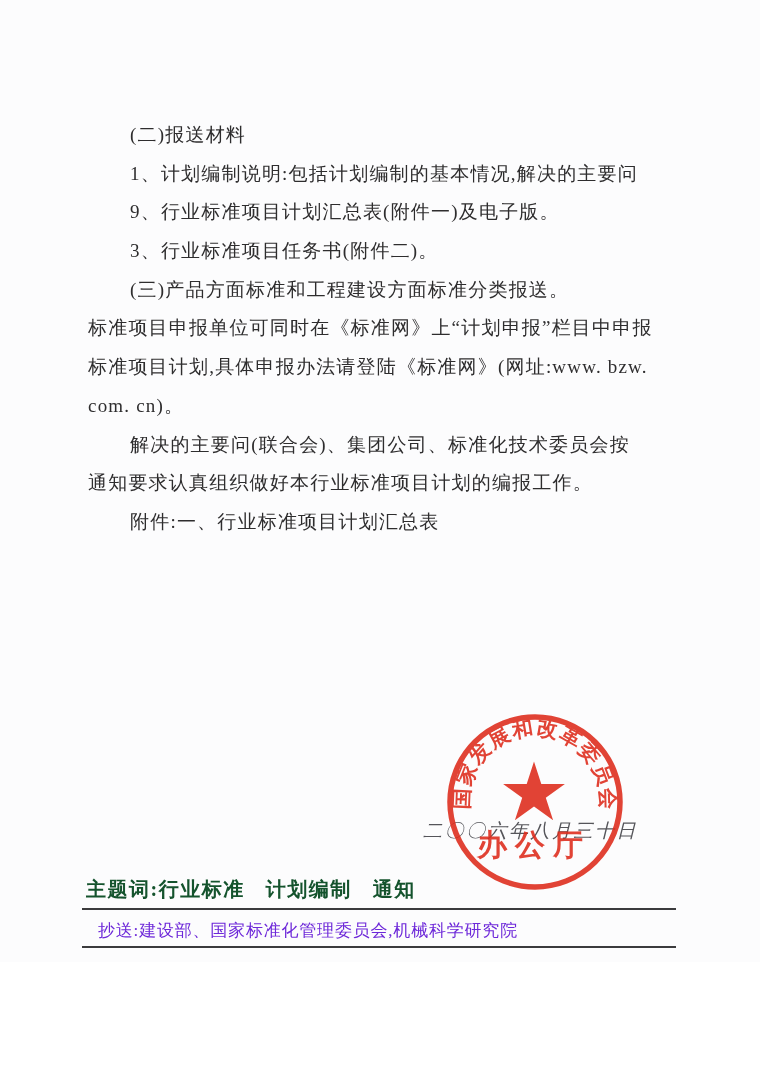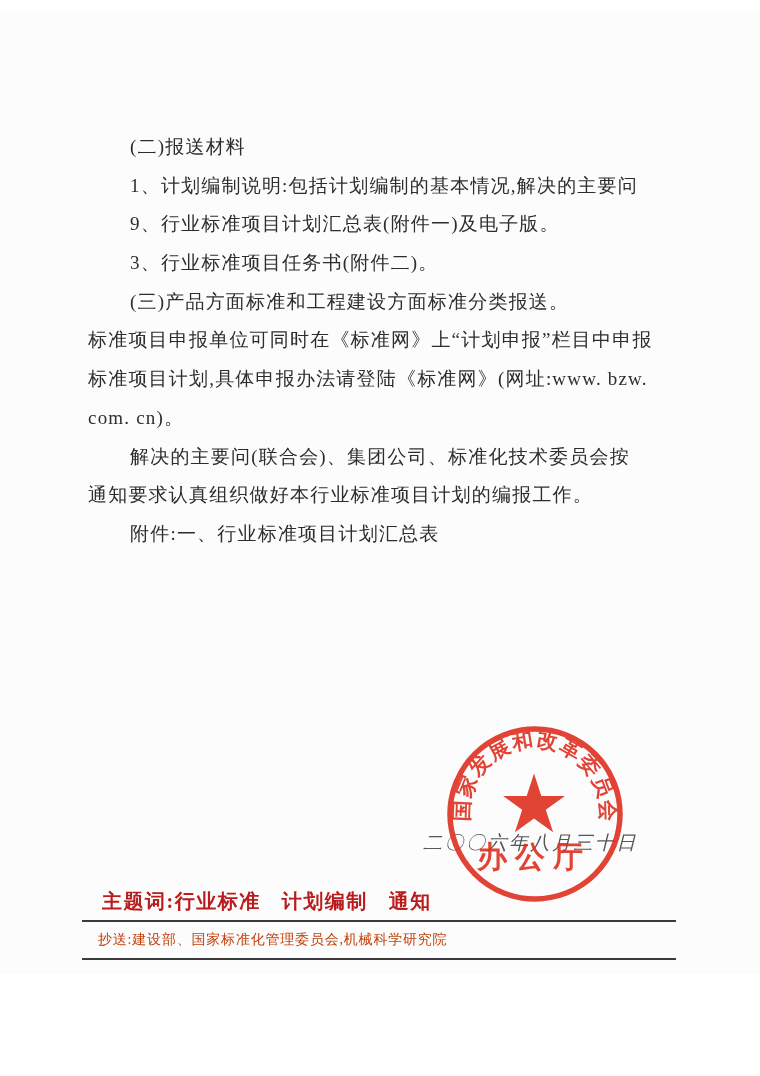--- a/index.html
+++ b/index.html
@@ -6,21 +6,20 @@
   body {
     font-family: "Liberation Serif", "DejaVu Serif", serif;
     background: #ffffff;
   }
   .page {
     position: relative;
     width: 760px;
     height: 962px;
     background: #fcfcfd;
     overflow: hidden;
-    margin-top: 12px;
   }
   
   .body-text {
     position: absolute;
     left: 88px;
     top: 116px;
     width: 592px;
     font-size: 19px;
     line-height: 38.7px;
     letter-spacing: 1.2px;
@@ -52,48 +51,48 @@
     width: 200px;
     height: 200px;
     opacity: 0.88;
     z-index: 2;
   }
   .seal text { font-family: "Liberation Serif", "DejaVu Serif", serif; font-weight: bold; }
 
   
   .keywords {
     position: absolute;
-    left: 102px;
+    left: 86px;
     top: 876px;
     font-size: 20px;
     font-weight: bold;
     letter-spacing: 1.5px;
-    color: #b91c1c;
+    color: #14532d;
     white-space: nowrap;
   }
   .kw-term { margin-left: 0; }
   .kw-term + .kw-term { margin-left: 21px; }
 
   .rule {
     position: absolute;
     left: 82px;
     width: 594px;
     height: 2px;
     background: #3b3b3d;
   }
   .rule-top    { top: 908px; }
   .rule-bottom { top: 946px; }
 
   .cc-line {
     position: absolute;
     left: 98px;
     top: 919px;
-    font-size: 14px;
+    font-size: 17px;
     letter-spacing: 0.8px;
-    color: #c2410c;
+    color: #6d28d9;
     white-space: nowrap;
   }
 
   .page-number {
     position: absolute;
     left: 560px;
     top: 970px;
     width: 110px;
     text-align: center;
     font-size: 17px;

